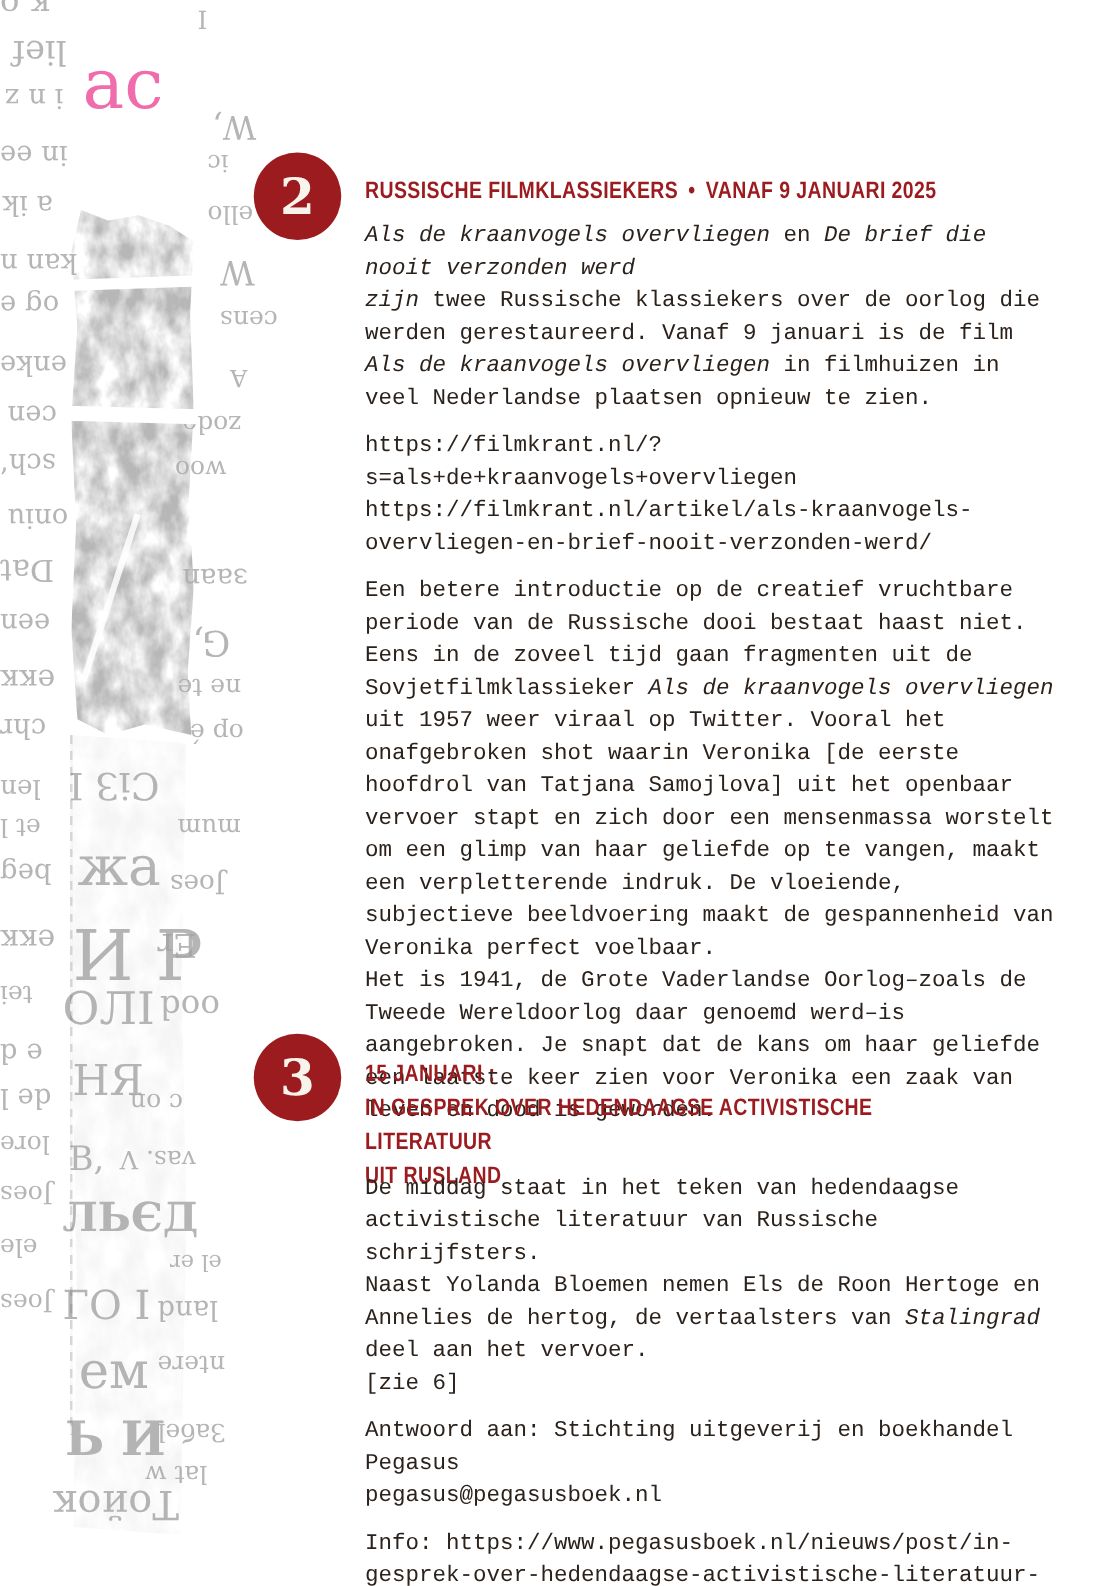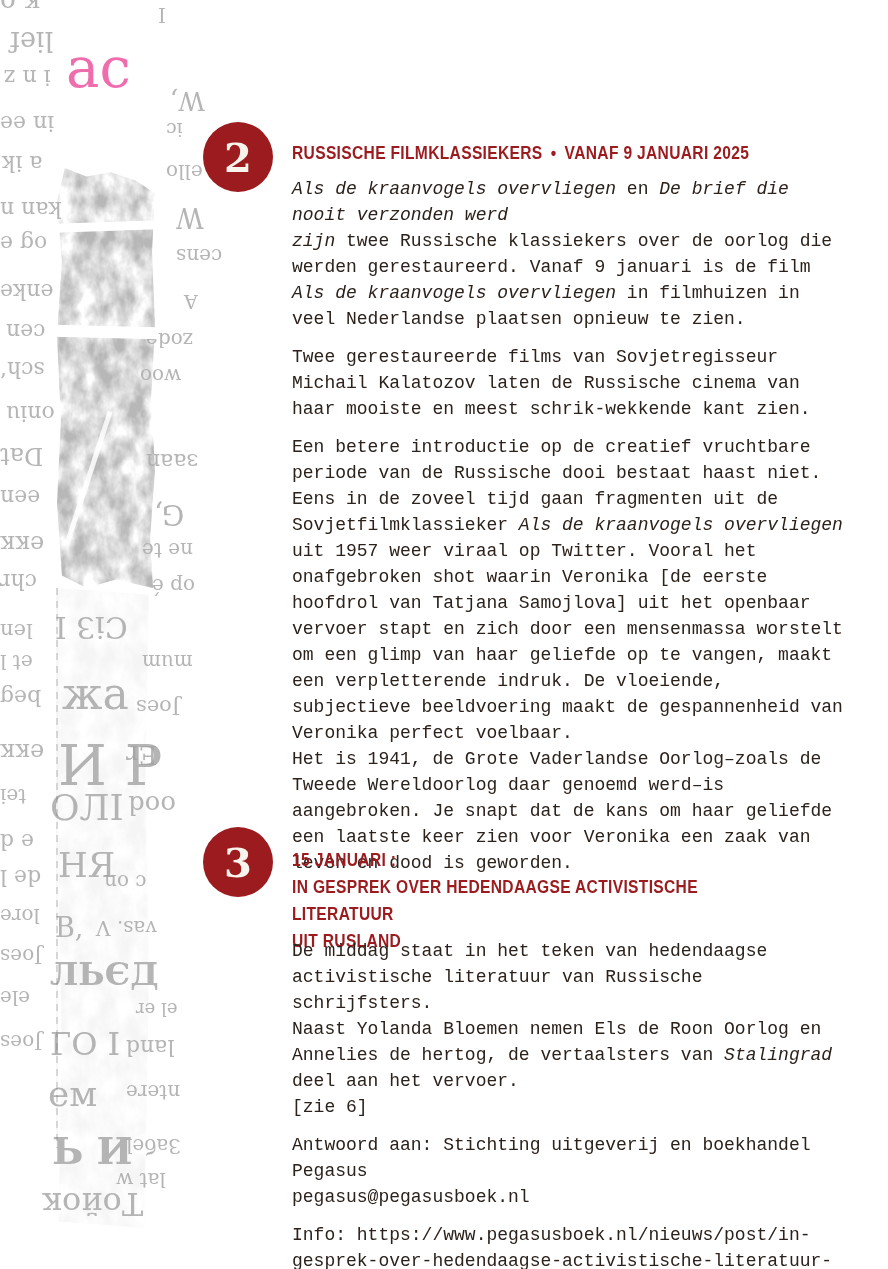--- a/index.html
+++ b/index.html
@@ -124,21 +124,21 @@
     <div class="frag flip" style="left: 0px; top: 906px; font-size: 20px;">lore</div>
     <div class="frag" style="left: 55px; top: 914px; font-size: 27px;">В,</div>
     <div class="frag flip" style="left: 96px; top: 918px; font-size: 20px;">vas. V</div>
     <div class="frag flip" style="left: 0px; top: 946px; font-size: 20px;">Joes</div>
     <div class="frag" style="left: 50px; top: 958px; font-size: 32px; font-weight: bold;">ЛЬЄД</div>
     <div class="frag flip" style="left: 0px; top: 988px; font-size: 20px;">ele</div>
     <div class="frag flip" style="left: 136px; top: 1000px; font-size: 18px;">el er</div>
     <div class="frag flip" style="left: 0px; top: 1032px; font-size: 20px;">Joes</div>
     <div class="frag" style="left: 50px; top: 1028px; font-size: 32px;">ГО І</div>
     <div class="frag flip" style="left: 126px; top: 1036px; font-size: 22px;">land</div>
-    <div class="frag" style="left: 48px; top: 1076px; font-size: 36px;">ем</div>
+    <div class="frag" style="left: 63px; top: 1076px; font-size: 41px;">ем</div>
     <div class="frag flip" style="left: 126px; top: 1082px; font-size: 20px;">ntere</div>
     <div class="frag" style="left: 52px; top: 1132px; font-size: 38px; font-weight: bold;">Ь И</div>
     <div class="frag flip" style="left: 126px; top: 1136px; font-size: 20px;">Забel</div>
     <div class="frag flip" style="left: 116px; top: 1170px; font-size: 20px;">lat w</div>
     <div class="frag flip" style="left: 42px; top: 1188px; font-size: 32px;">Тойок</div>
   </div>
 
 <div class="strip">
   <svg>
       <rect width="100%" height="100%" filter="url(#grain)"></rect>
@@ -153,27 +153,27 @@
 <div class="tear-bar b2"></div>
 <div class="tear-bar b3"></div>
 <div class="torn-edge"></div>
 
 <div class="badge s0">
   <span>2</span>
 </div>
 <h2 class="heading h-s0">RUSSISCHE FILMKLASSIEKERS • VANAF 9 JANUARI 2025</h2>
 <div class="col c-s0">
     <p><em>Als de kraanvogels overvliegen</em><span> en </span><em>De brief die nooit verzonden werd</em><br><em>zijn</em><span> twee Russische klassiekers over de oorlog die werden gerestaureerd. Vanaf 9 januari is de film </span><em>Als de kraanvogels overvliegen</em><span> in filmhuizen in veel Nederlandse plaatsen opnieuw te zien.</span></p>
-    <p><span>Twee gerestaureerde films van Sovjetregisseur Michail Kalatozov laten de Russische cinema van haar mooiste en meest schrik-wekkende kant zien.</span></p>
+    <p><span>https://filmkrant.nl/?s=als+de+kraanvogels+overvliegen</span><br><span>https://filmkrant.nl/artikel/als-kraanvogels-overvliegen-en-brief-nooit-verzonden-werd/</span></p>
     <p><span>Een betere introductie op de creatief vruchtbare periode van de Russische dooi bestaat haast niet.</span><br><span>Eens in de zoveel tijd gaan fragmenten uit de Sovjetfilmklassieker </span><em>Als de kraanvogels overvliegen</em><span> uit 1957 weer viraal op Twitter. Vooral het onafgebroken shot waarin Veronika [de eerste hoofdrol van Tatjana Samojlova] uit het openbaar vervoer stapt en zich door een mensenmassa worstelt om een glimp van haar geliefde op te vangen, maakt een verpletterende indruk. De vloeiende, subjectieve beeldvoering maakt de gespannenheid van Veronika perfect voelbaar.</span><br><span>Het is 1941, de Grote Vaderlandse Oorlog–zoals de Tweede Wereldoorlog daar genoemd werd–is aangebroken. Je snapt dat de kans om haar geliefde een laatste keer zien voor Veronika een zaak van leven en dood is geworden.</span></p>
   </div>
 
 <div class="badge s1">
   <span>3</span>
 </div>
 <h2 class="heading h-s1">15 JANUARI :
 IN GESPREK OVER HEDENDAAGSE ACTIVISTISCHE LITERATUUR
 UIT RUSLAND</h2>
 <div class="col c-s1">
-    <p><span>De middag staat in het teken van hedendaagse activistische literatuur van Russische schrijfsters.</span><br><span>Naast Yolanda Bloemen nemen Els de Roon Oorlog en Annelies de hertog, de vertaalsters van </span><em>Stalingrad</em><span> deel aan het vervoer.</span><br><span>[zie 6]</span></p>
+    <p><span>De middag staat in het teken van hedendaagse activistische literatuur van Russische schrijfsters.</span><br><span>Naast Yolanda Bloemen nemen Els de Roon Hertoge en Annelies de hertog, de vertaalsters van </span><em>Stalingrad</em><span> deel aan het vervoer.</span><br><span>[zie 6]</span></p>
     <p><span>Antwoord aan: Stichting uitgeverij en boekhandel Pegasus</span><br><span>pegasus@pegasusboek.nl</span></p>
     <p><span>Info: </span><span>https://www.pegasusboek.nl/nieuws/post/in-gesprek-over-hedendaagse-activistische-literatuur-door-russische-schrijfsters</span></p>
   </div>
 
 </body></html>

